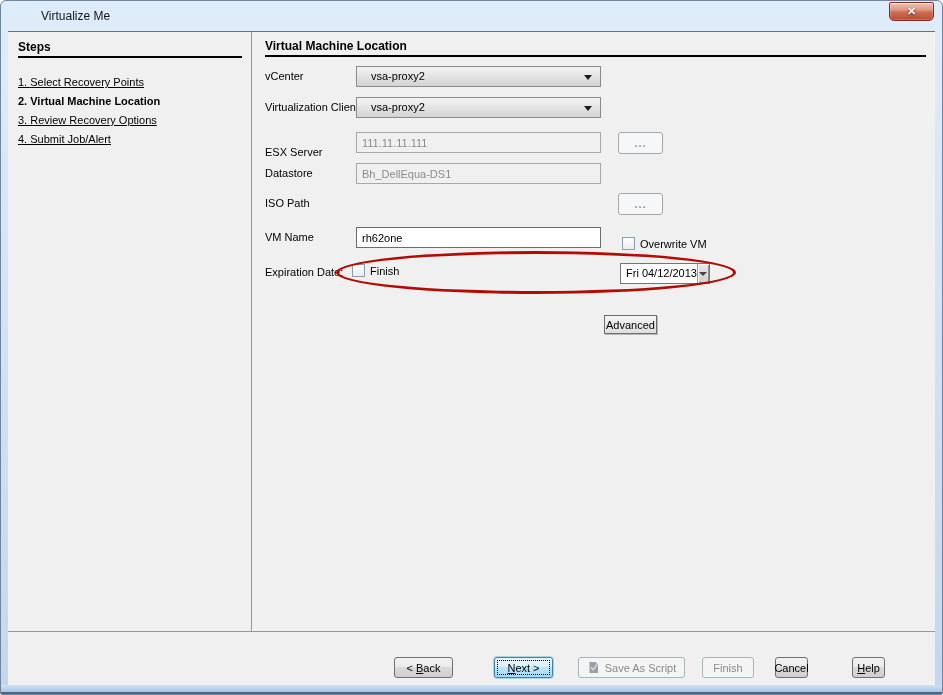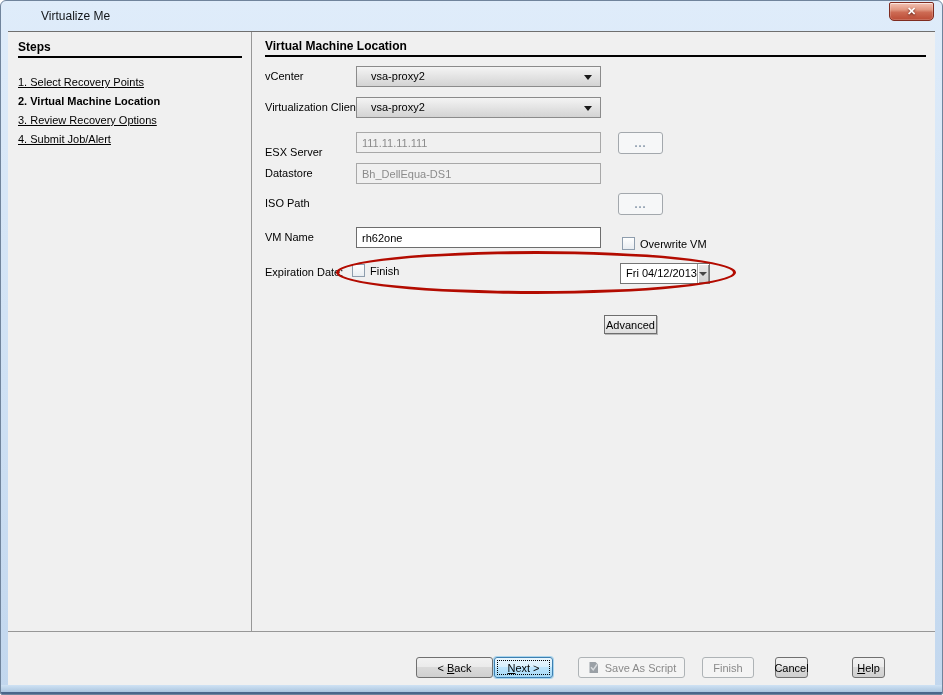--- a/index.html
+++ b/index.html
@@ -216,21 +216,21 @@
         <span class="date-btn">
             <i></i>
           </span>
       </div>
       <div class="highlight-ellipse"></div>
 
       <div class="advanced-btn">Advanced</div>
     </div>
 
     <div class="footer">
-      <div class="btn" style="left:408px; width:77px;">
+      <div class="btn" style="left:386px; width:59px;">
         <span><span>&lt; </span><span class="key">B</span><span>ack</span></span>
       </div>
       <div class="btn focused" style="left:486px; width:59px;">
         <span><span></span><span class="key">N</span><span>ext &gt;</span></span>
       </div>
       <div class="btn disabled" style="left:570px; width:107px;">
         <span class="sas-icon">
           <svg width="13" height="13" viewBox="0 0 13 13">
               <path d="M2.5 1h6l2.5 2.5V12h-8.5z" fill="#9aa0a6"></path>
               <path d="M4 6.2l2.2 2.6L10 3.5" stroke="#d8dbde" stroke-width="1.4" fill="none"></path>

